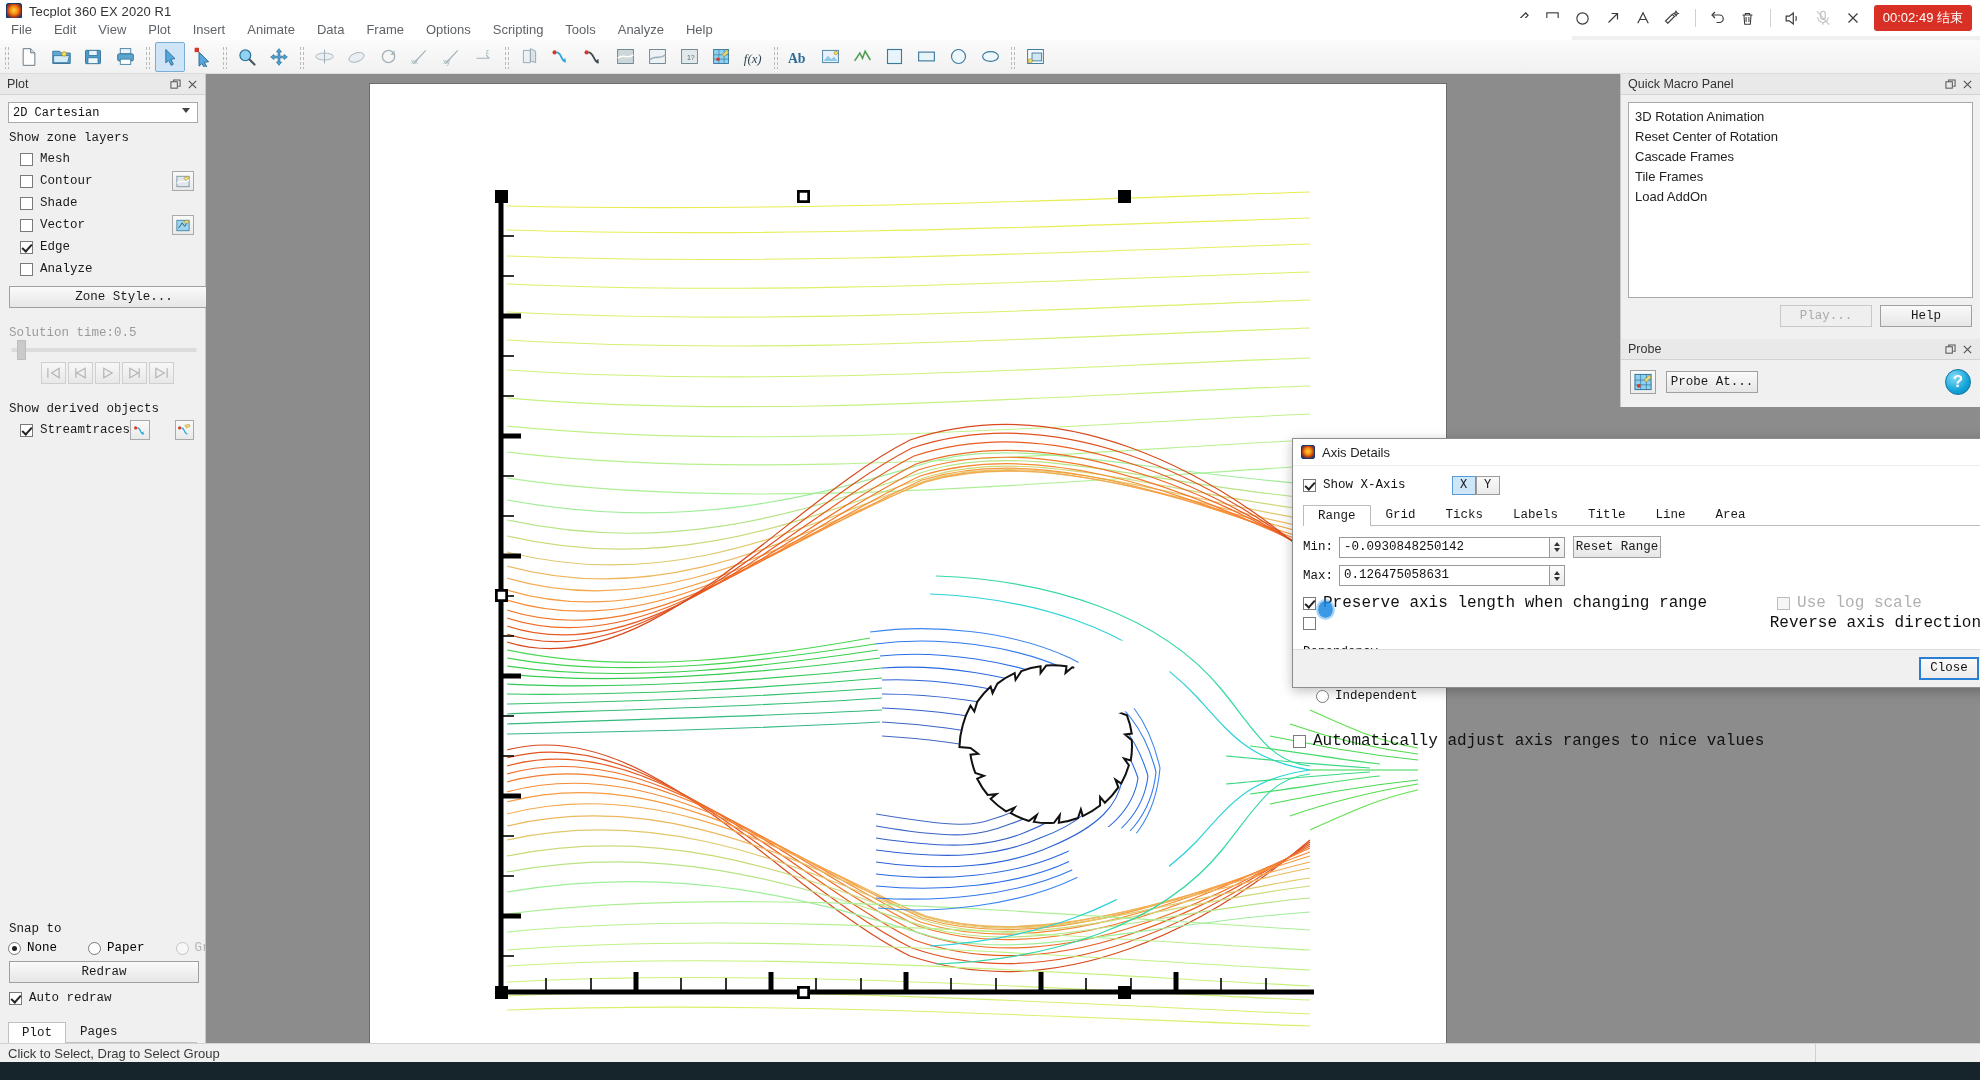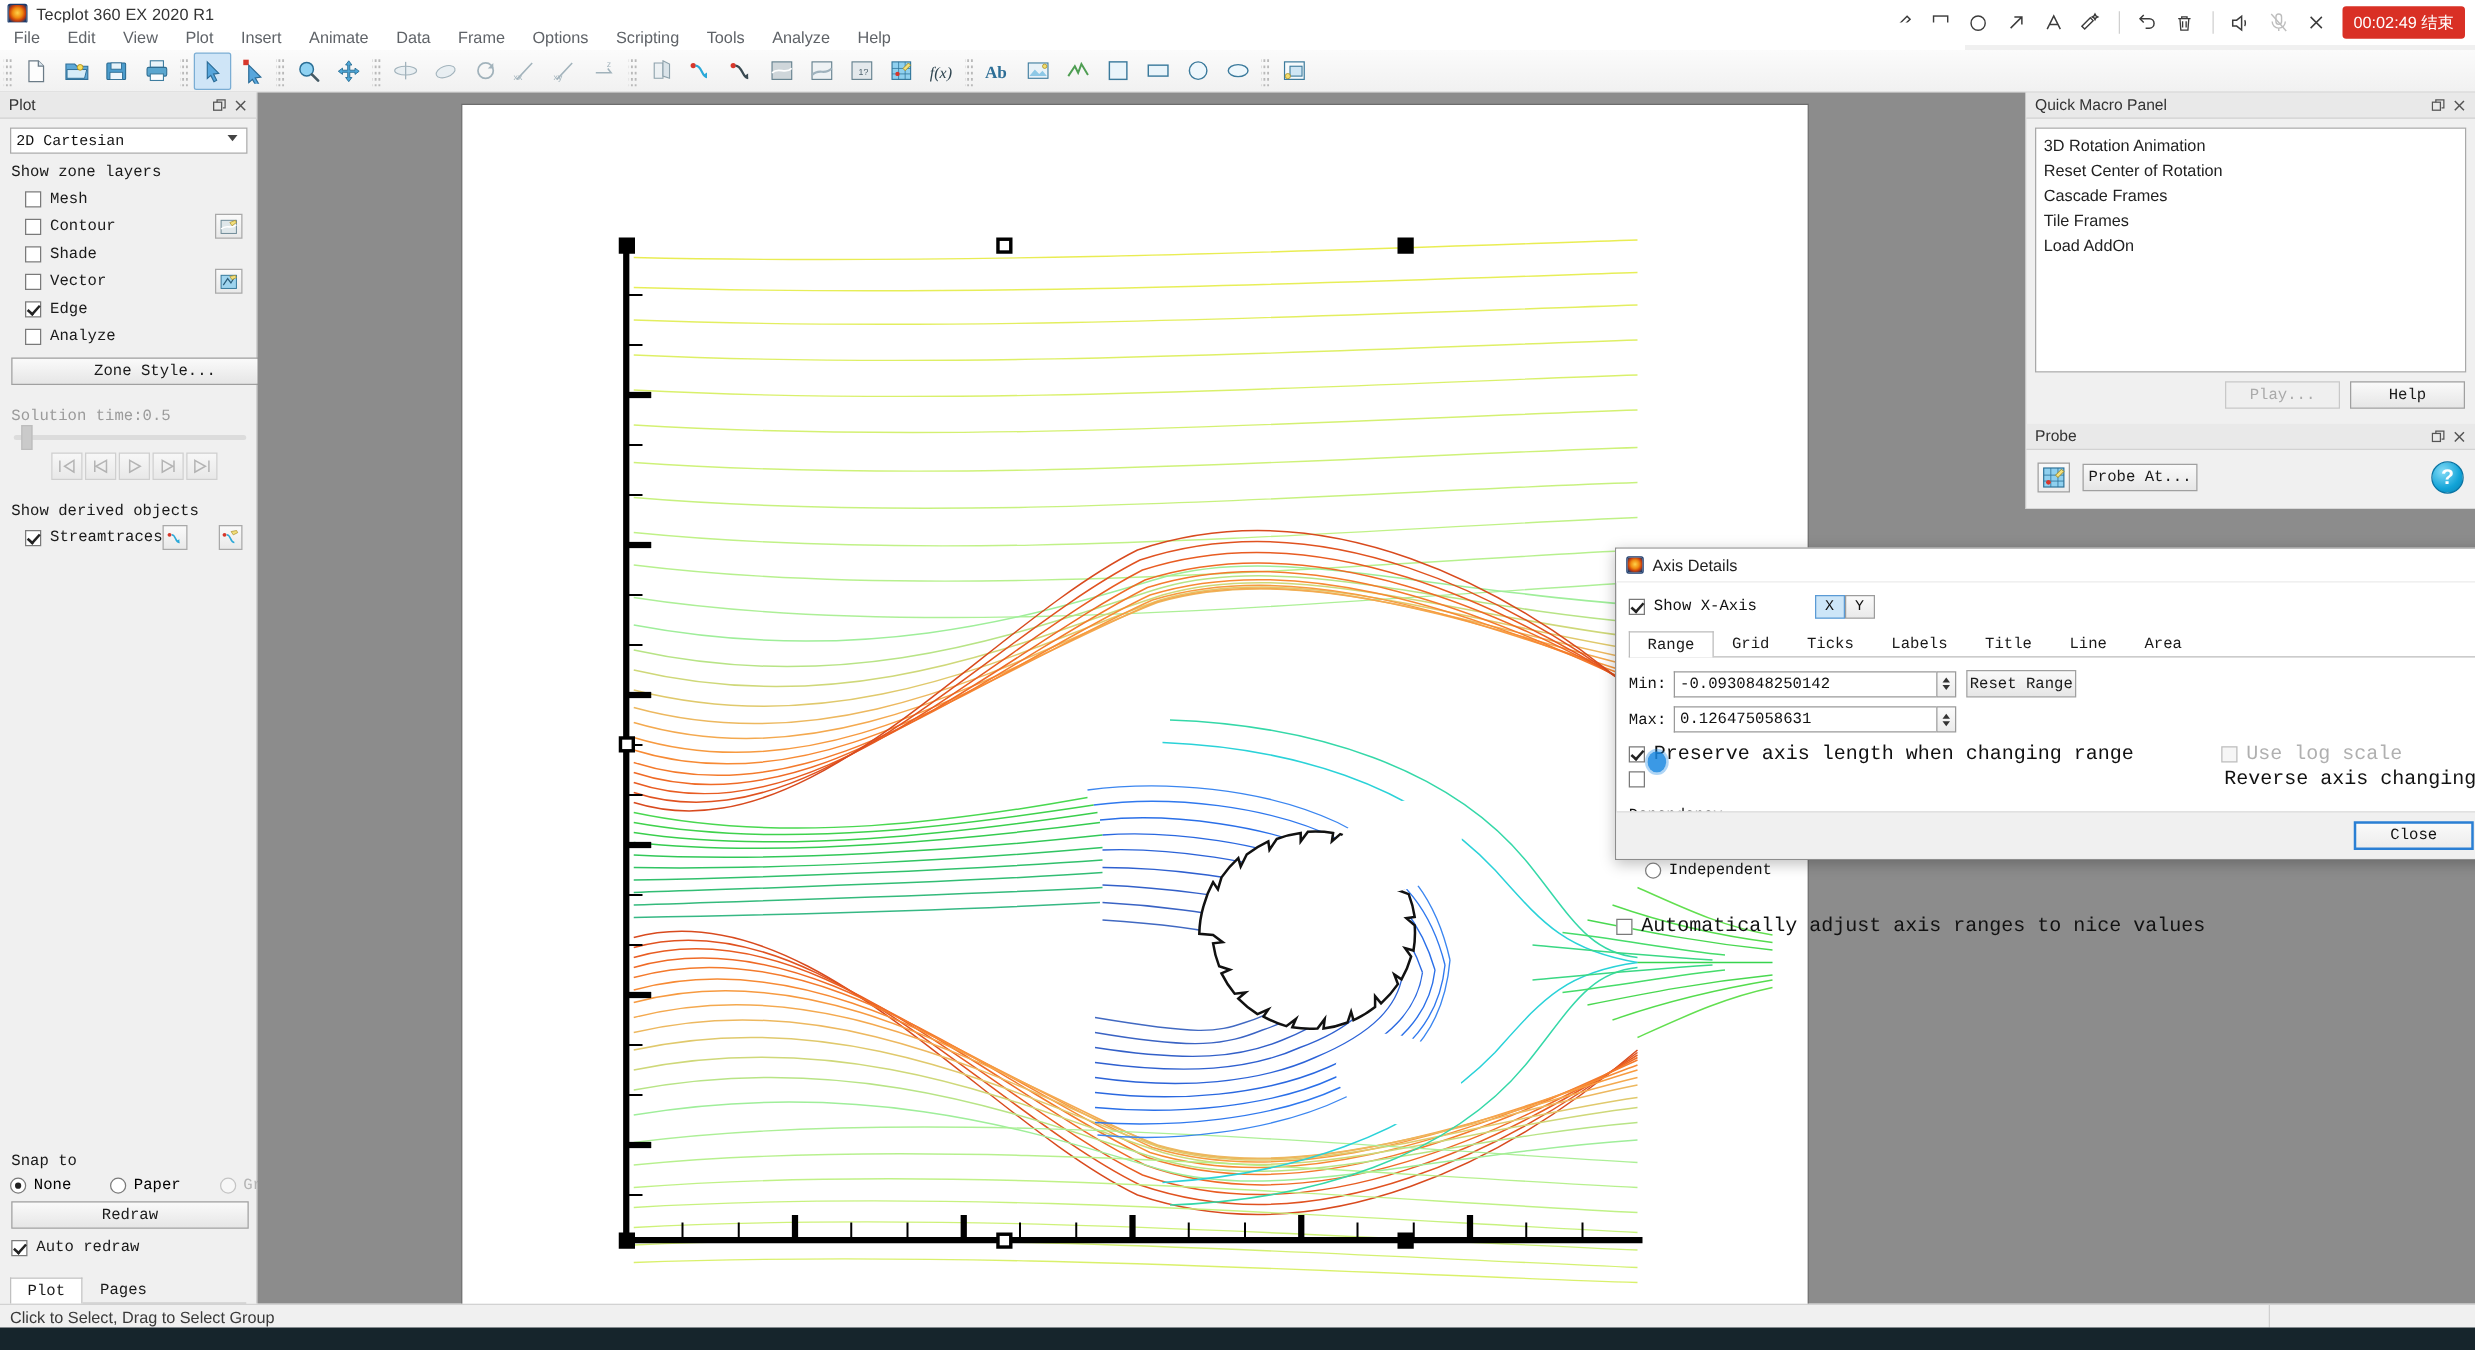--- a/index.html
+++ b/index.html
@@ -295,21 +295,21 @@
     font-family: "Liberation Mono", monospace; font-size: 12.5px; color: #111;
     padding-left: 4px; margin-left: 6px; line-height: 18px;
   }
   .auto-adjust { position: absolute; left: 10px; bottom: 0px; }
   .dlg-footer {
     position: absolute; left: 0; right: 0; bottom: 0; height: 38px;
     background: #f0f0f0; border-top: 1px solid #dcdcdc;
     display: flex; align-items: center; justify-content: flex-end; padding-right: 12px;
   }
   .close-btn {
-    width: 96px; height: 23px; border: 2px solid #2a7fd4;
+    width: 60px; height: 23px; border: 2px solid #2a7fd4;
     background: linear-gradient(#fafafa,#ececec);
     font-family: "Liberation Mono", monospace; font-size: 12.5px; color: #111;
     line-height: 19px; text-align: center;
   }
   .cursor-dot {
     position: absolute; width: 15px; height: 17px; border-radius: 50%;
     background: rgba(25,135,225,.85); box-shadow: 0 0 0 2px rgba(25,135,225,.35);
     left: 1318px; top: 601px; pointer-events: none;
   }
 </style>
@@ -1065,21 +1065,21 @@
           <span>Preserve axis length when changing range</span>
         </div>
         <div class="chk-line dis" style="margin-left:70px">
           <div class="cbox dis"></div>
           <span>Use log scale</span>
         </div>
       </div>
 
       <div class="chk-line">
         <div class="cbox"></div>
-        <span>Reverse axis changing</span>
+        <span>Reverse axis direction</span>
       </div>
 
       <div class="dep-title">Dependency</div>
       <div class="dep-row">
         <div class="radio on"></div>
         <span>Dependent</span>
         <span style="margin-left:22px">X to Y ratio:</span>
         <div class="ratio-in">1</div>
       </div>
       <div class="dep-row">

